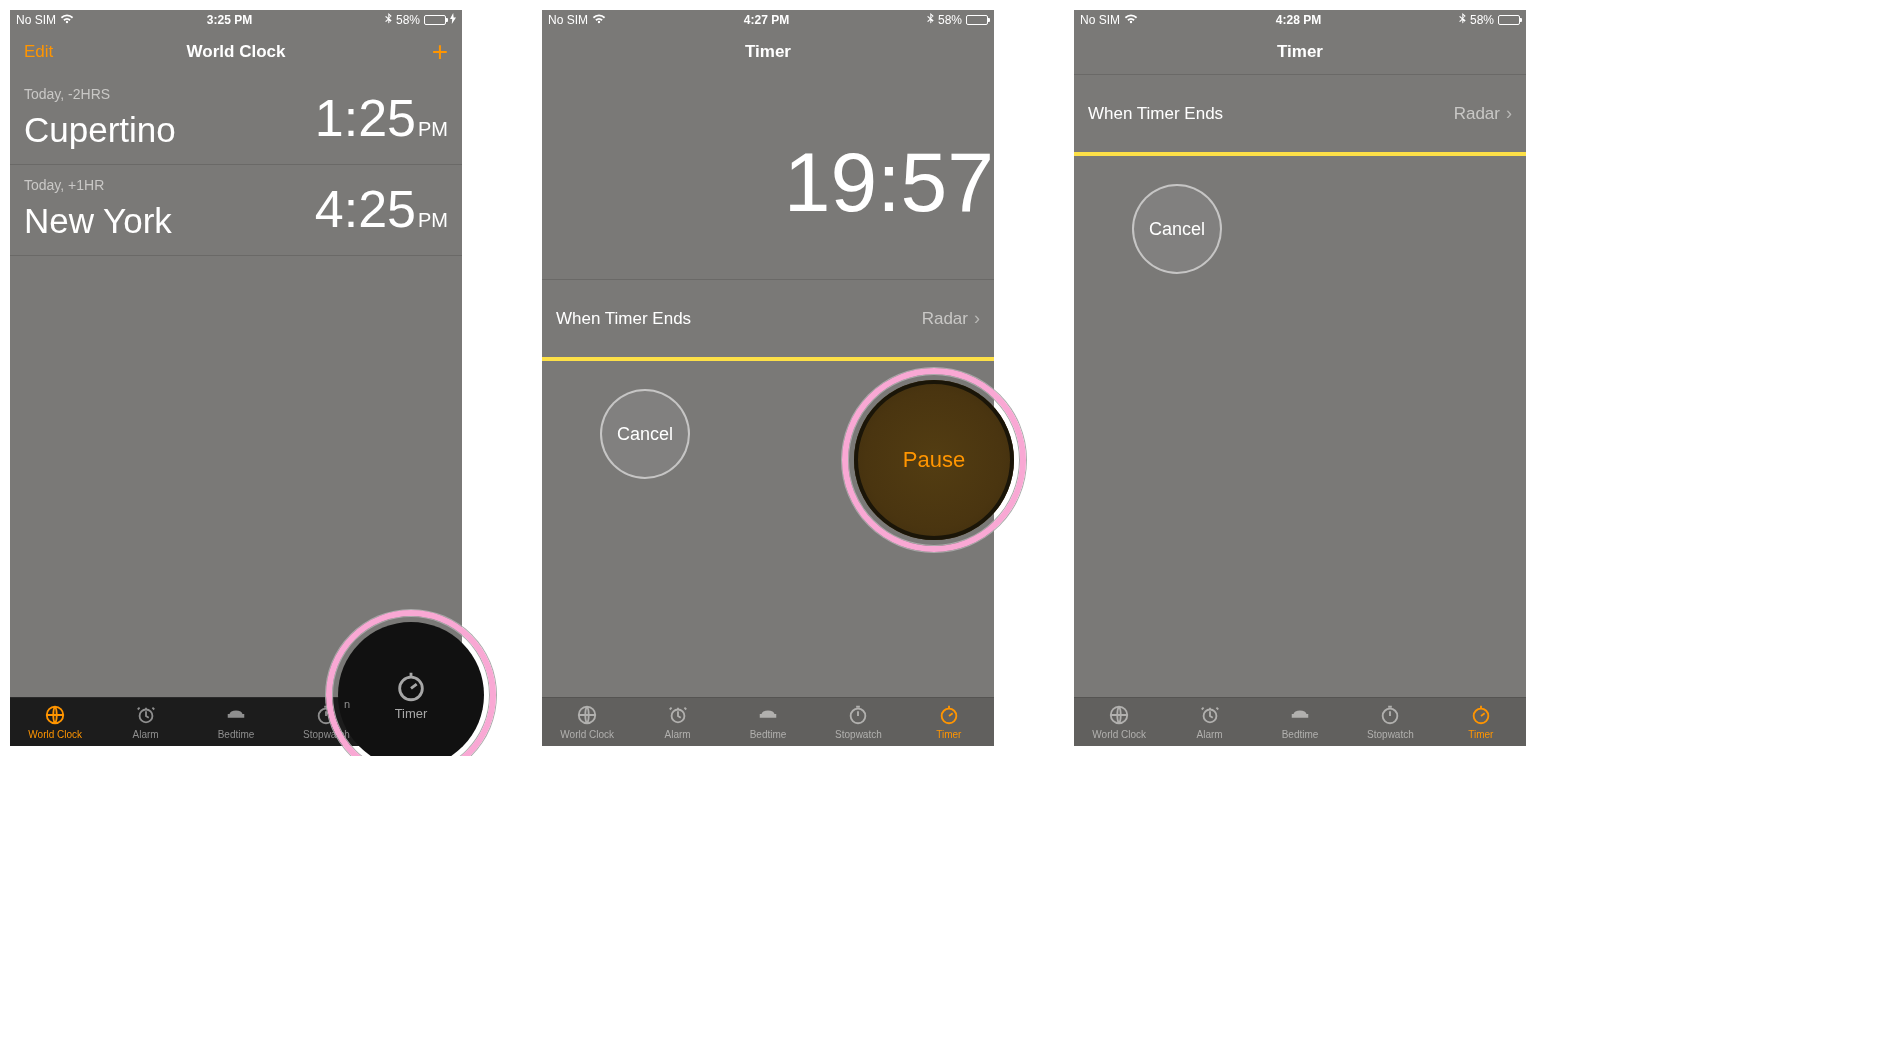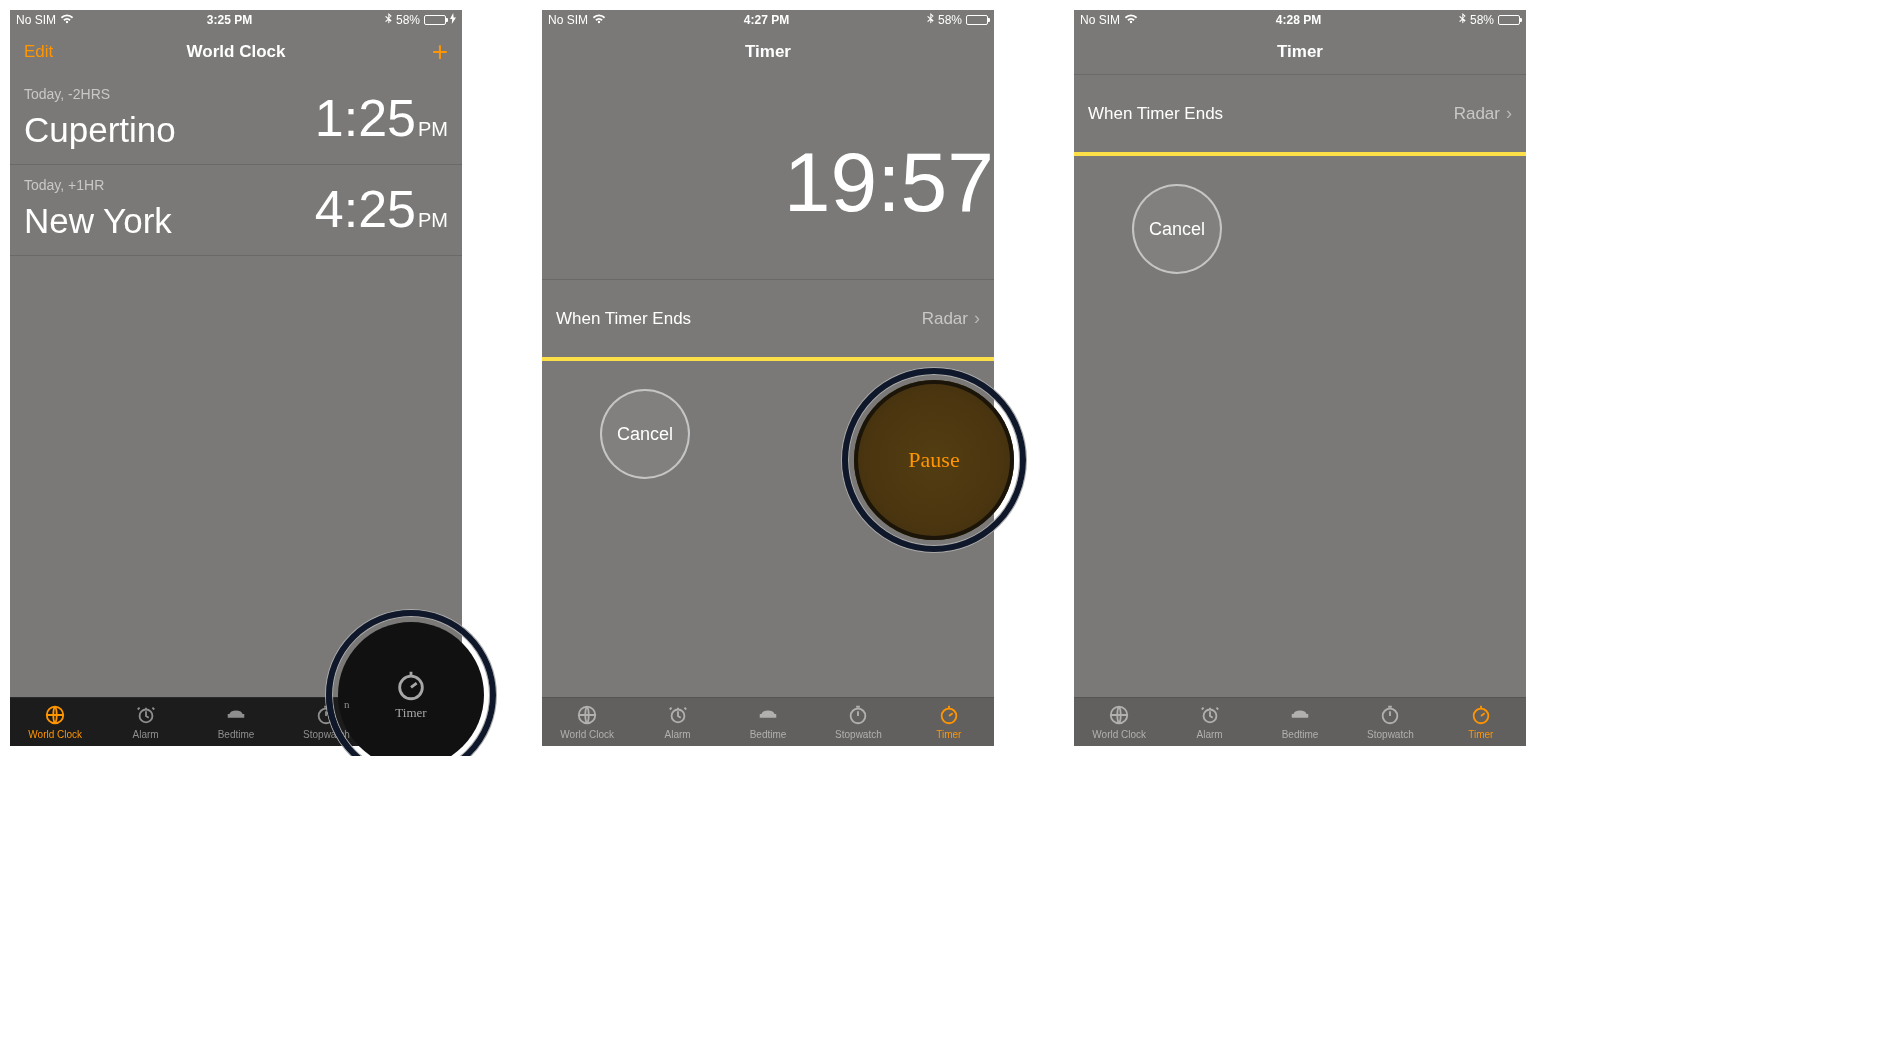--- a/index.html
+++ b/index.html
@@ -125,24 +125,23 @@
   }
   .tab.active { color:#ff9500; }
   .phone1 .tab { color:#8e8e8e; }
   .phone1 .tab.active { color:#ff9500; }
   .tab svg { width:24px; height:22px; }
 
   
   .lens {
     position:absolute;
     border-radius:50%;
-    border:6px solid #0f172a;
+    border:6px solid #f9a8d4;
     box-shadow: 0 0 0 1px #aaa, inset 0 0 0 1px #aaa;
     pointer-events:none;
-    font-family:Liberation Serif, serif;
   }
   
   .lens .inner {
     position:absolute; inset:6px;
     border-radius:50%;
     display:flex; align-items:center; justify-content:center;
     font-size:22px;
   }
   .lens.pause .inner {
     background: radial-gradient(circle at center, #533d12 0%, #4a3510 60%, #3a2a0d 100%);

